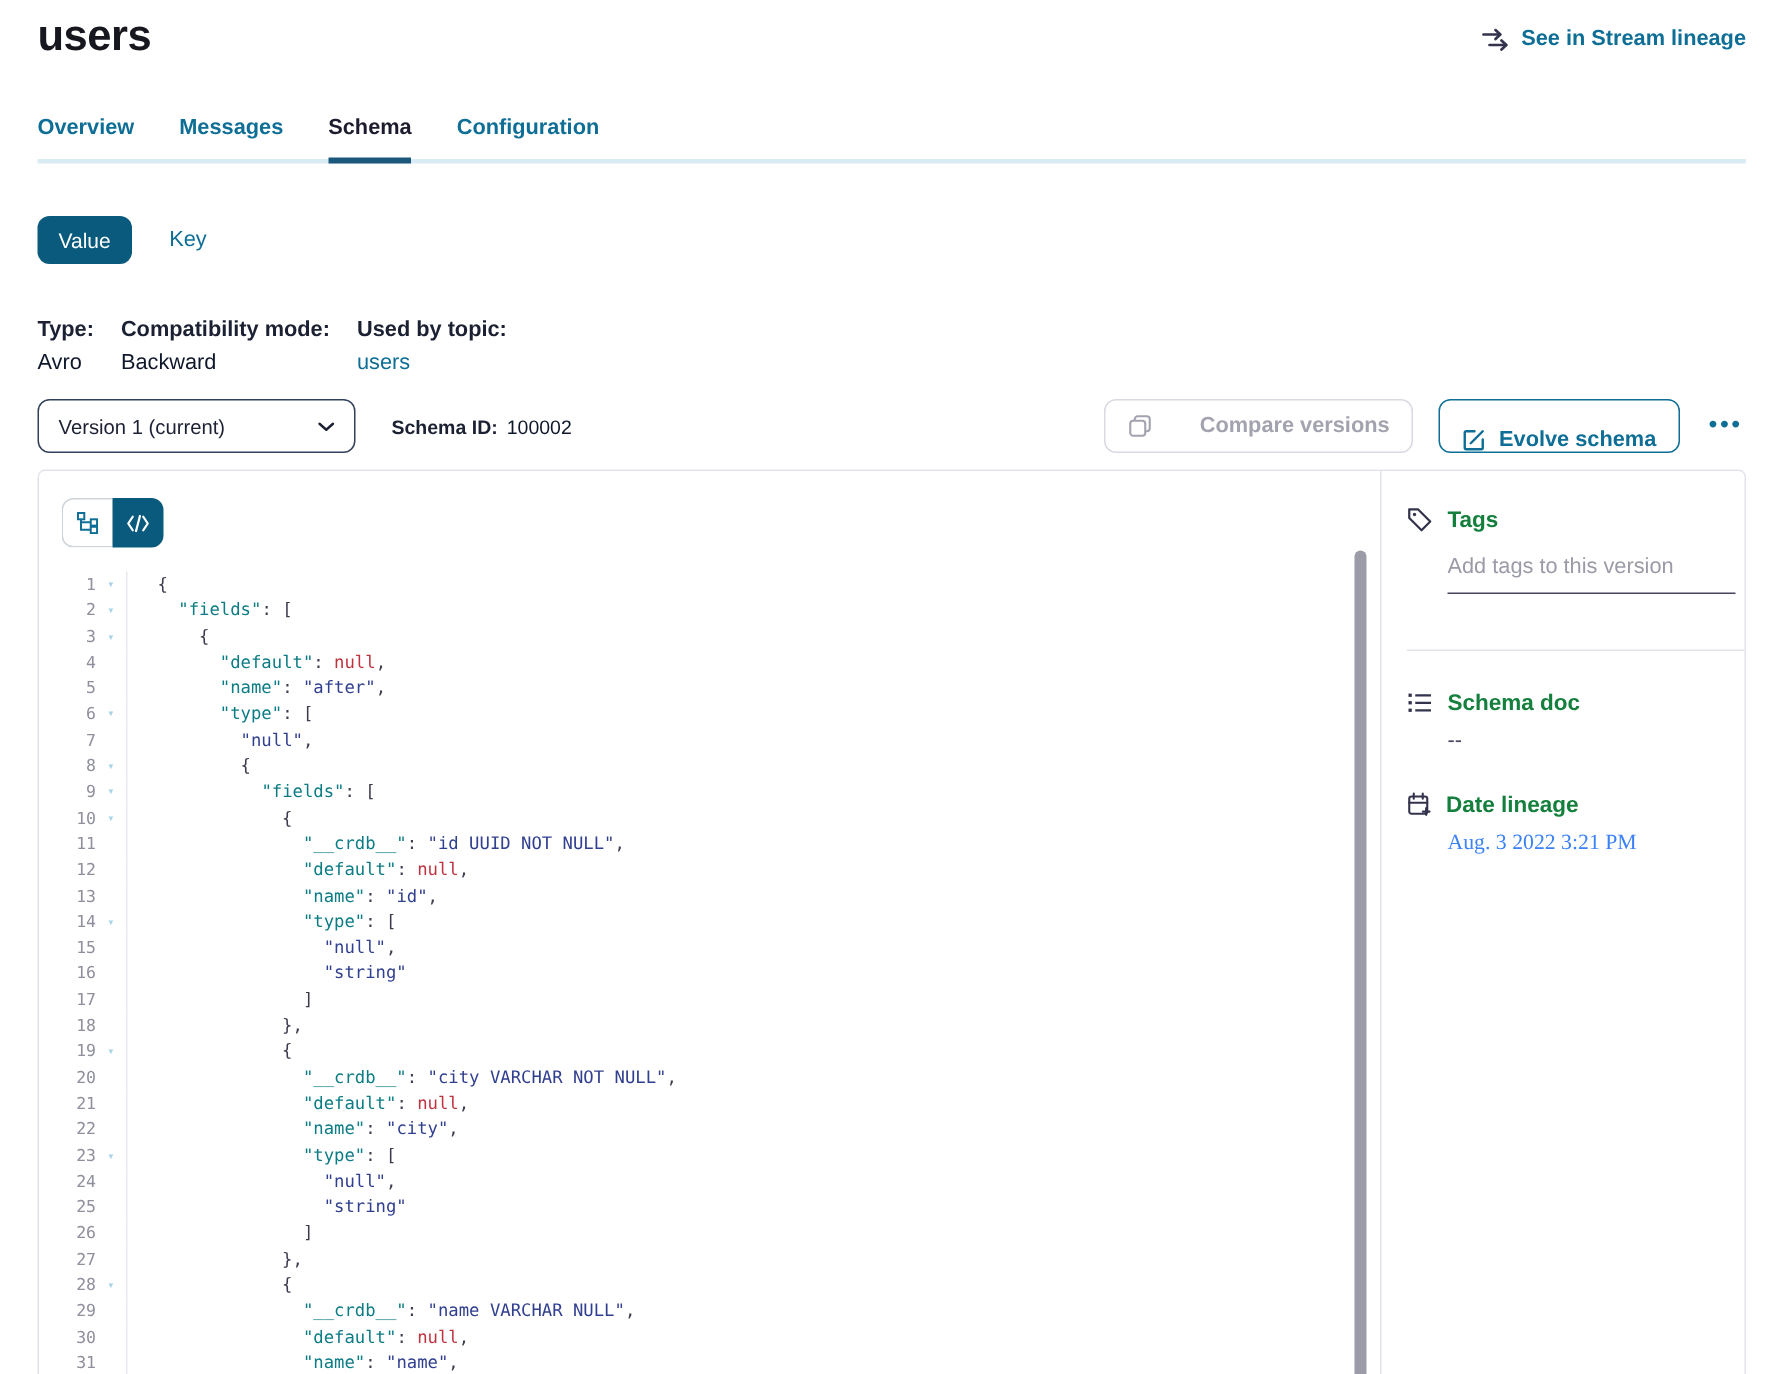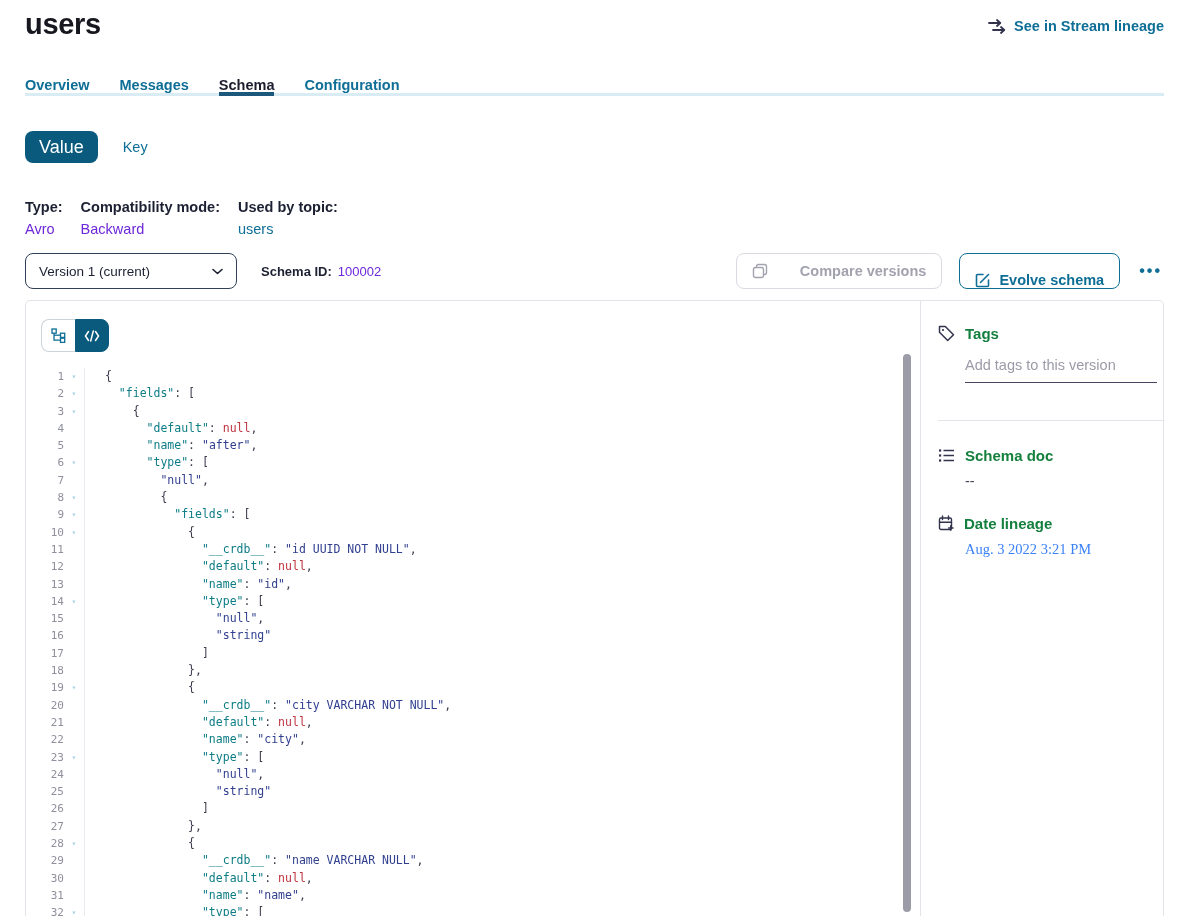--- a/index.html
+++ b/index.html
@@ -17,35 +17,35 @@
   .page{padding:0 25px;}
 
   
   .hdr{display:flex;justify-content:space-between;align-items:flex-start;padding-top:8px;}
   .hdr h1{margin:0;font-size:29px;font-weight:bold;color:#17171f;letter-spacing:-0.3px;}
   .lineage{display:flex;align-items:center;gap:8px;color:var(--link);font-weight:600;
     font-size:14.5px;margin-top:10px;cursor:pointer;text-decoration:none;}
 
   
   .tabs{display:flex;gap:30px;margin-top:36px;border-bottom:3px solid #d9ecf4;}
-  .tab{font-size:14.5px;font-weight:600;color:var(--link);position:relative;cursor:pointer;}
+  .tab{font-size:14.5px;font-weight:600;color:var(--link);padding-bottom:13px;position:relative;cursor:pointer;}
   .tab.active{color:#1c1c2e;}
   .tab.active::after{content:"";position:absolute;left:0;right:0;bottom:-3px;height:4px;background:#1c587c;}
 
   
   .vk-row{margin-top:35px;display:flex;align-items:center;gap:25px;}
   .vk-btn{height:32px;padding:0 14px;border-radius:8px;background:var(--primary-dark);
-    color:#fff;border:none;font-size:18px;font-family:inherit;cursor:pointer;}
+    color:#fff;border:none;font-size:14px;font-family:inherit;cursor:pointer;}
   .vk-key{color:var(--link);font-size:14.5px;background:none;border:none;font-family:inherit;cursor:pointer;padding:0;}
 
   
   .meta-row{margin-top:36px;display:flex;gap:18px;font-size:14.5px;}
   .meta-item{display:flex;gap:6px;align-items:baseline;flex-direction:column;}
   .meta-label{font-weight:700;color:#1b2032;}
-  .meta-value{color:#6d28d9;text-align:center;}
+  .meta-value{color:#0f172a;text-align:center;}
   .meta-link{color:var(--link);cursor:pointer;text-decoration:none;}
 
   
   .controls-row{margin-top:16px;display:flex;align-items:center;}
   .select{width:212px;height:36px;border:1px solid #31415a;border-radius:8px;display:flex;
     align-items:center;justify-content:space-between;padding:0 13px;font-size:13.5px;cursor:pointer;background:#fff;}
   .schema-id{margin-left:24px;display:flex;gap:6px;font-size:13px;align-items:baseline;}
   .right-controls{margin-left:auto;display:flex;align-items:center;gap:17px;}
   .btn{height:36px;border-radius:8px;padding:0 15px;display:flex;align-items:center;gap:9px;
     font-size:14.5px;font-weight:600;background:#fff;font-family:inherit;cursor:pointer;}

